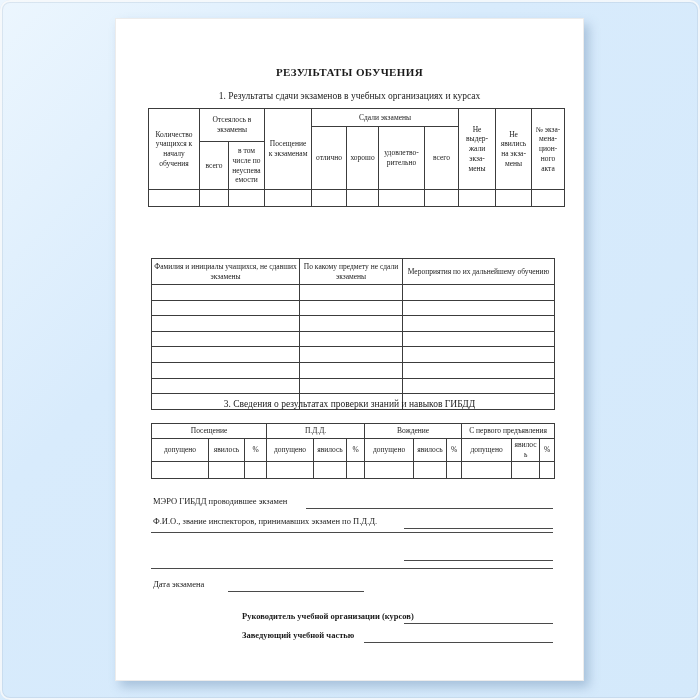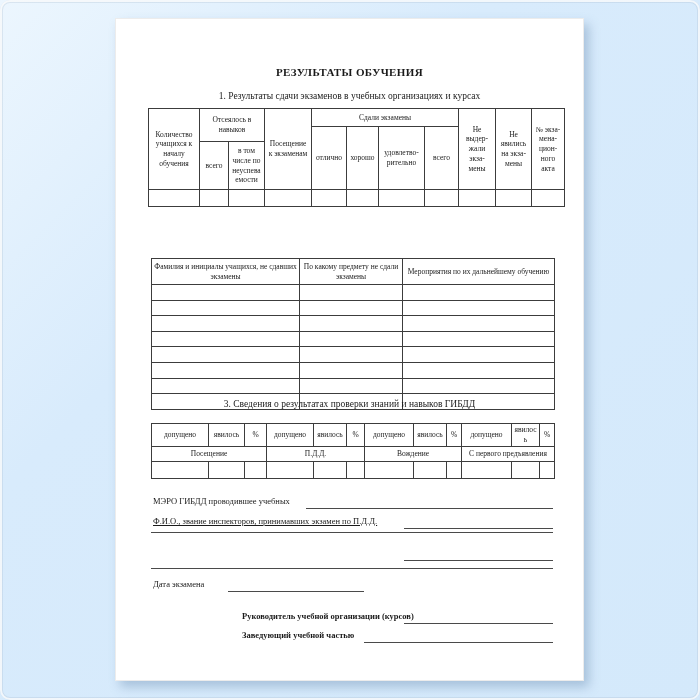--- a/index.html
+++ b/index.html
@@ -54,21 +54,21 @@
         <col style="width:32px">
         <col style="width:46px">
         <col style="width:34px">
       <col style="width:37px">
         <col style="width:36px">
         <col style="width:33px">
     </colgroup>
     <tbody>
         <tr style="height:18px">
       <th rowspan="3">Количество учащихся к началу обучения</th>
-      <th colspan="2" rowspan="2">Отсеялось в навыков</th>
+      <th colspan="2" rowspan="2">Отсеялось в экзамены</th>
       <th rowspan="3">Посещение к экзаменам</th>
       <th colspan="4">Сдали экзамены</th>
       <th rowspan="3">Не выдер-жали экза-мены</th>
       <th rowspan="3">Не явились на экза-мены</th>
       <th rowspan="3">№ экза-мена-цион-ного акта</th>
     </tr>
     <tr style="height:15px">
       <th rowspan="2">отлично</th>
       <th rowspan="2">хорошо</th>
       <th rowspan="2">удовлетво-рительно</th>
@@ -161,61 +161,61 @@
         <col style="width:33px">
         <col style="width:18px">
       <col style="width:49px">
         <col style="width:33px">
         <col style="width:15px">
       <col style="width:50px">
         <col style="width:28px">
         <col style="width:15px">
     </colgroup>
     <tbody>
-        <tr style="height:18px">
-      <th>допущено</th>
-      <th>явилось</th>
-      <th>%</th>
-      <th>допущено</th>
-      <th>явилось</th>
-      <th>%</th>
-      <th>допущено</th>
-      <th>явилось</th>
-      <th>%</th>
-      <th>допущено</th>
-      <th>явилось</th>
-      <th>%</th>
-    </tr>
-    <tr style="height:15px">
+        <tr style="height:15px">
       <th colspan="3">Посещение</th>
       <th colspan="3">П.Д.Д.</th>
       <th colspan="3">Вождение</th>
       <th colspan="3">С первого предъявления</th>
     </tr>
+    <tr style="height:18px">
+      <th>допущено</th>
+      <th>явилось</th>
+      <th>%</th>
+      <th>допущено</th>
+      <th>явилось</th>
+      <th>%</th>
+      <th>допущено</th>
+      <th>явилось</th>
+      <th>%</th>
+      <th>допущено</th>
+      <th>явилось</th>
+      <th>%</th>
+    </tr>
     <tr style="height:17px">
       <td></td>
           <td></td>
           <td></td>
       <td></td>
           <td></td>
           <td></td>
       <td></td>
           <td></td>
           <td></td>
       <td></td>
           <td></td>
           <td></td>
     </tr>
   </tbody>
     </table>
 
-  <div class="abs field-label" style="top:477px;left:37px;">МЭРО ГИБДД проводившее учебных</div>
+  <div class="abs field-label" style="top:477px;left:37px;">МЭРО ГИБДД проводившее экзамен</div>
   <div class="abs uline" style="top:489px;left:190px;width:247px;"></div>
 
-  <div class="abs field-label" style="top:497px;left:37px;text-decoration:underline;">Ф.И.О., звание инспекторов, принимавших экзамен по П.Д.Д.</div>
+  <div class="abs field-label" style="top:497px;left:37px;">Ф.И.О., звание инспекторов, принимавших экзамен по П.Д.Д.</div>
   <div class="abs uline" style="top:509px;left:288px;width:149px;"></div>
   <div class="abs uline" style="top:513px;left:35px;width:402px;"></div>
 
   <div class="abs uline" style="top:541px;left:288px;width:149px;"></div>
   <div class="abs uline" style="top:549px;left:35px;width:402px;"></div>
 
   <div class="abs field-label" style="top:560px;left:37px;">Дата экзамена</div>
   <div class="abs uline" style="top:572px;left:112px;width:136px;"></div>
 
   <div class="abs field-label bold" style="top:592px;left:114px;">Руководитель учебной организации (курсов)</div>

